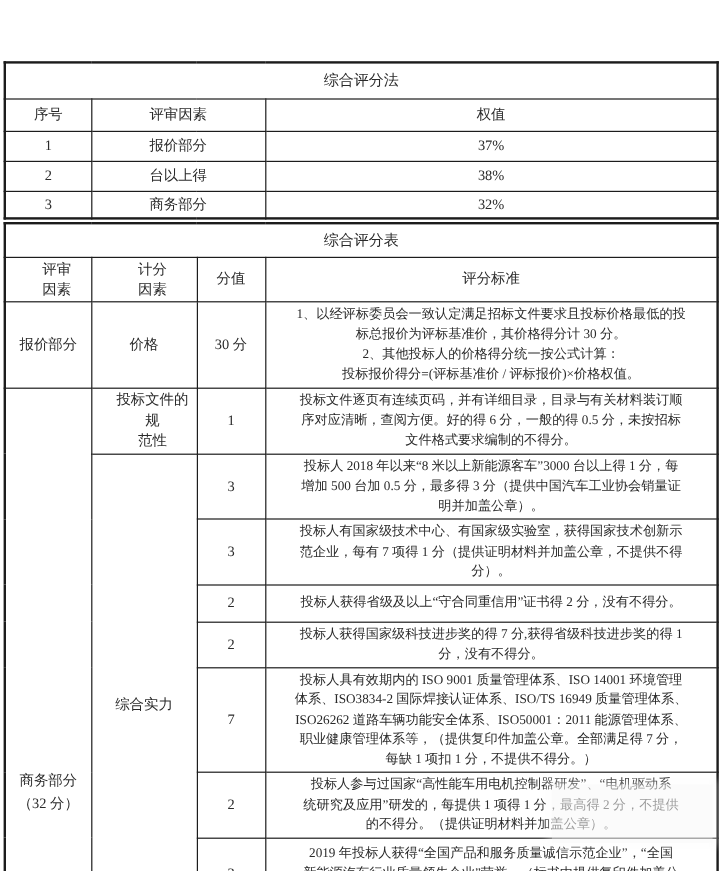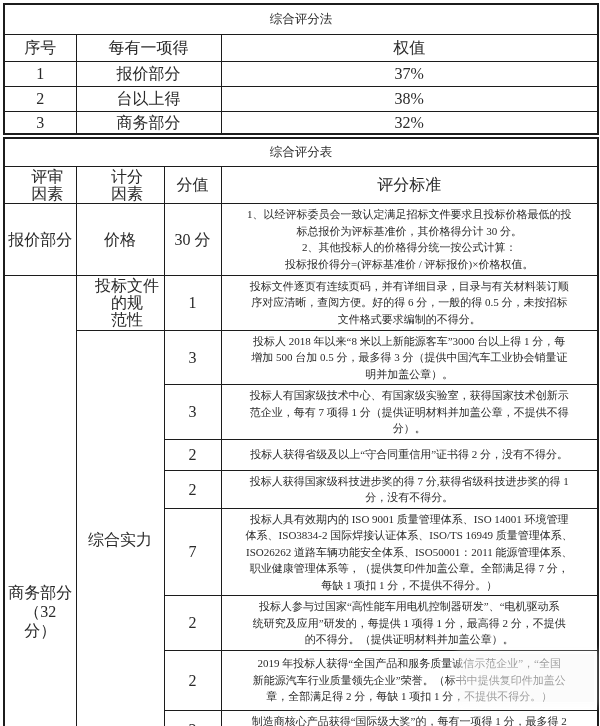--- a/index.html
+++ b/index.html
@@ -10,27 +10,28 @@
     padding:3px;
     background:#ffffff;
     font-family:"Liberation Serif","DejaVu Serif",serif;
     color:#2a2a2a;
   }
   table.tbl{
     border-collapse:collapse;
     table-layout:fixed;
     width:594px;
     border:2px solid #1c1c1c;
+    margin-top:48px;
   }
   table.tbl + table.tbl{margin-top:2px;}
   .tbl td{
     border:1px solid #1c1c1c;
     text-align:center;
     vertical-align:middle;
-    font-size:16px;
+    font-size:12px;
     line-height:15px;
     padding:1px 2px;
     overflow:hidden;
   }
   td.title{font-size:12.5px;}
   td.crit{
     white-space:pre-line;
     font-size:11px;
     line-height:16.5px;
     padding:2px 3px;
@@ -65,21 +66,21 @@
         <col style="width:88px">
         <col style="width:57px">
         <col style="width:377px">
       </colgroup>
     <tbody>
         <tr class="h30">
       <td colspan="4" class="title">综合评分法</td>
     </tr>
     <tr class="h27">
       <td>序号</td>
-      <td colspan="2">每有一项得</td>
+      <td colspan="2">评审因素</td>
       <td>权值</td>
     </tr>
     <tr class="h25">
       <td>1</td>
       <td colspan="2">报价部分</td>
       <td>37%</td>
     </tr>
     <tr class="h25">
       <td>2</td>
       <td colspan="2">台以上得</td>

